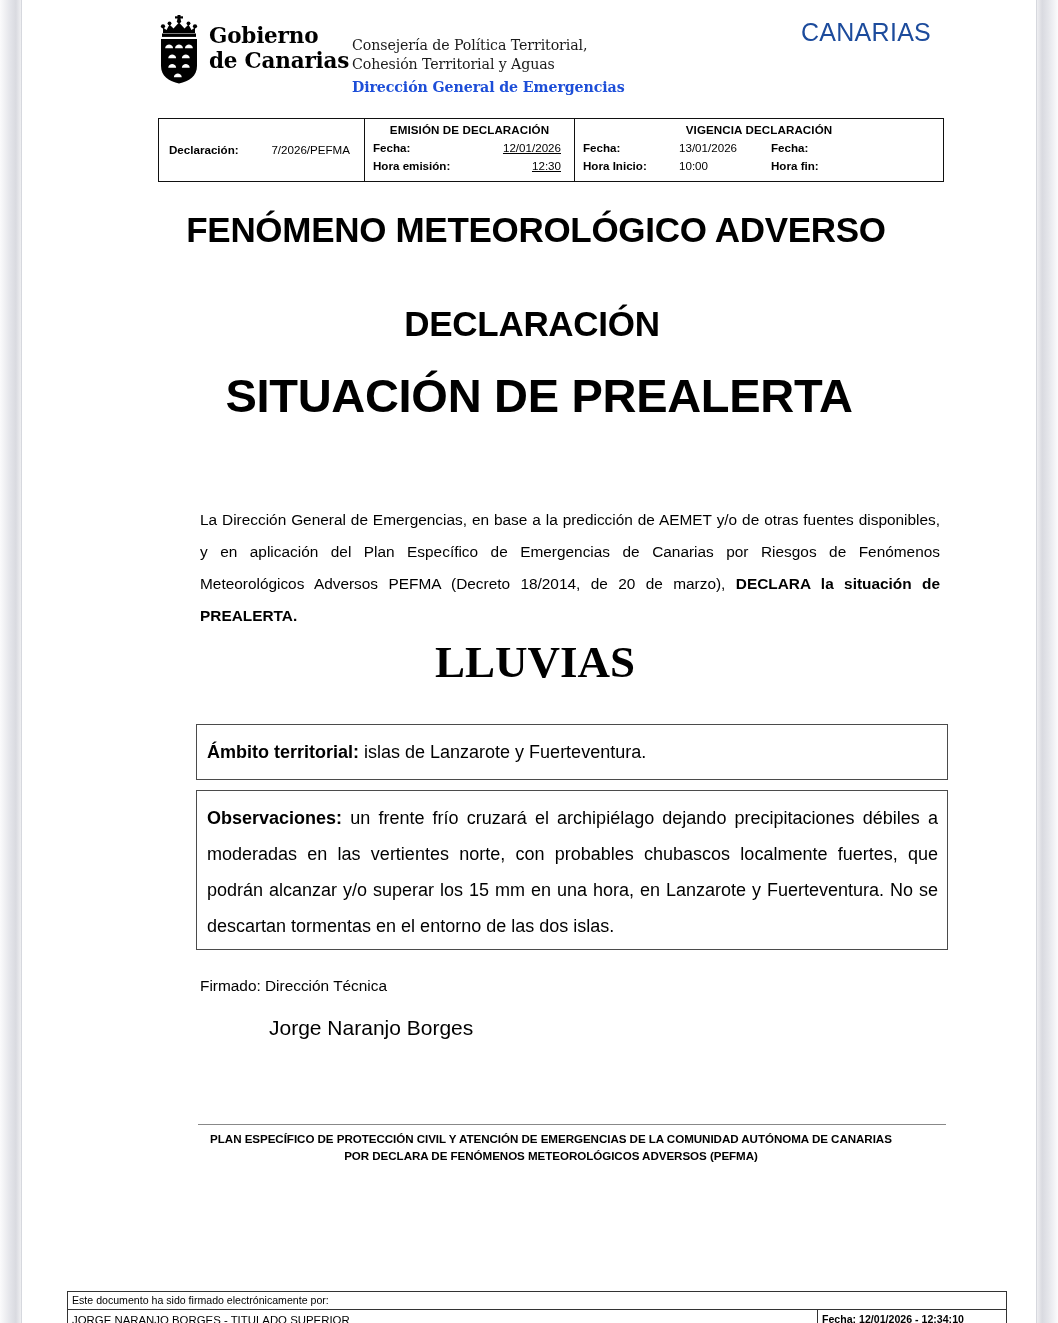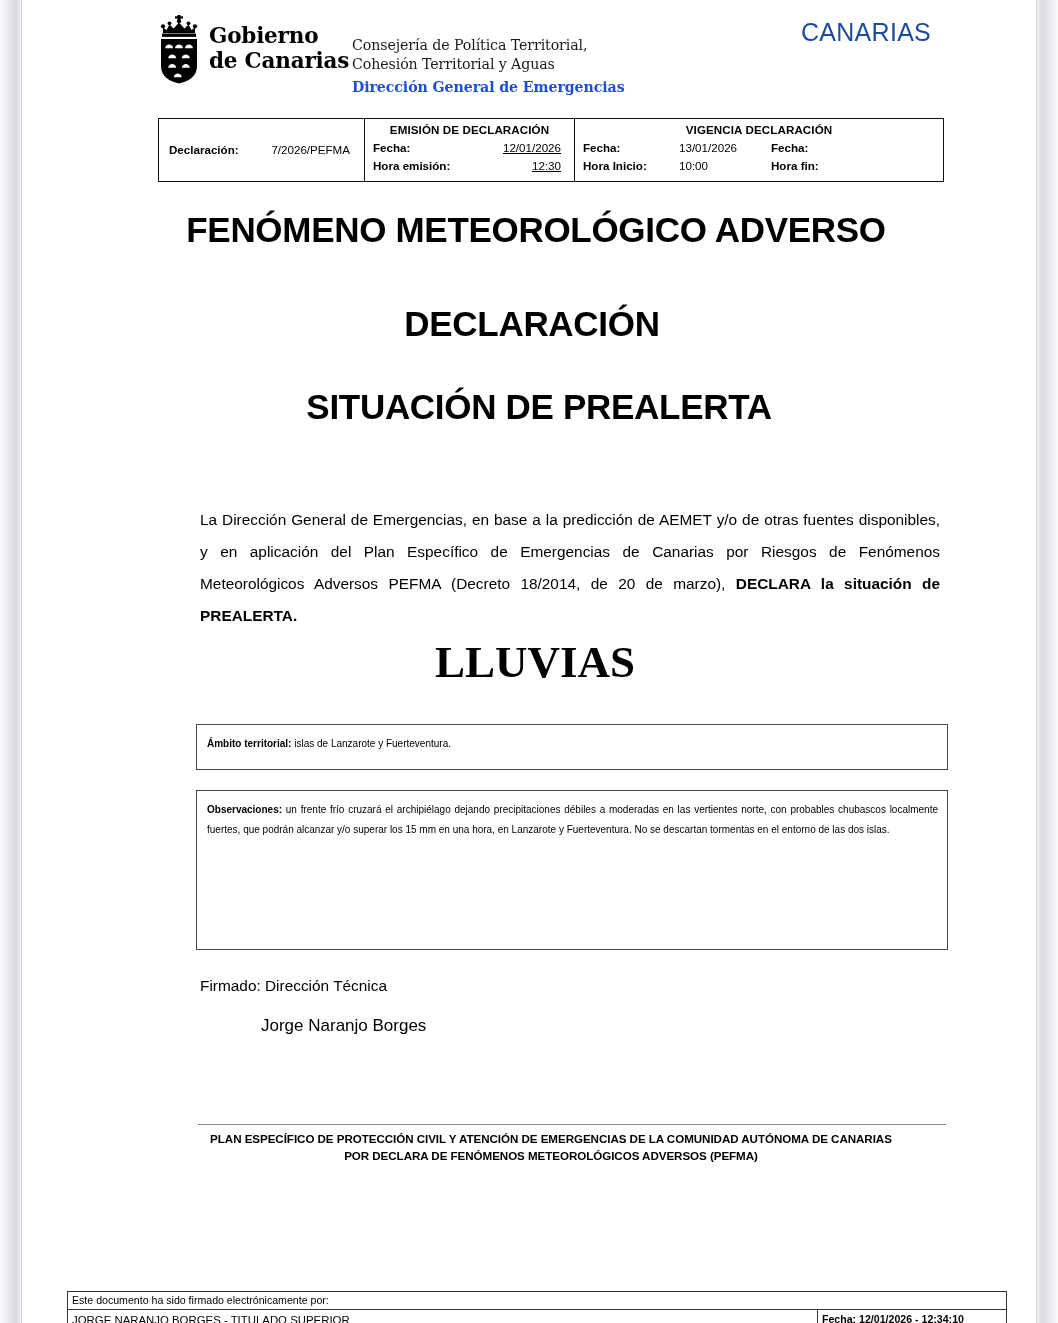--- a/index.html
+++ b/index.html
@@ -171,23 +171,23 @@
     font-family: "Liberation Sans", sans-serif;
     font-weight: bold;
     font-size: 35px;
     letter-spacing: -0.3px;
     margin-top: 57px;
     padding-left: 6px;
   }
   .t-sit {
     font-family: "Liberation Sans", sans-serif;
     font-weight: bold;
-    font-size: 35px;
+    font-size: 47px;
     letter-spacing: -0.3px;
-    margin-top: 43px;
+    margin-top: 24px;
     padding-left: 20px;
   }
 
   
   .body-par {
     position: absolute;
     left: 178px;
     top: 504px;
     width: 740px;
     font-size: 15.4px;
@@ -213,40 +213,40 @@
 
   
   .box {
     position: absolute;
     left: 174px;
     width: 752px;
     box-sizing: border-box;
     border: 1.3px solid #4b4b4b;
     background: #fff;
     padding: 9px 9px 9px 10px;
-    font-size: 10px;
+    font-size: 18px;
     line-height: 2.0;
     text-align: justify;
   }
   .box b { font-weight: bold; }
   .box-ambito { top: 724px; min-height: 46px; }
   .box-obs { top: 790px; height: 160px; }
 
   
   .sig-line1 {
     position: absolute;
     left: 178px;
     top: 977px;
     font-size: 15.4px;
   }
   .sig-line2 {
     position: absolute;
-    left: 239px;
+    left: 247px;
     top: 1016px;
-    font-size: 17px;
+    font-size: 21px;
   }
 
   
   .footer-rule {
     position: absolute;
     left: 176px;
     top: 1124px;
     width: 748px;
     height: 1px;
     background: #888;

